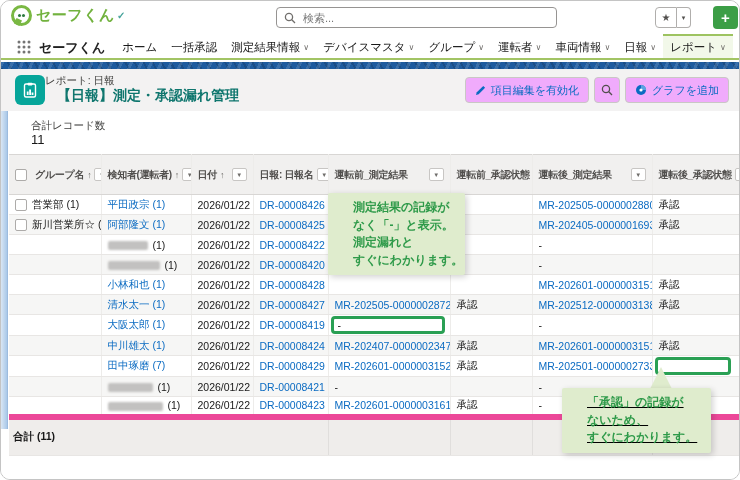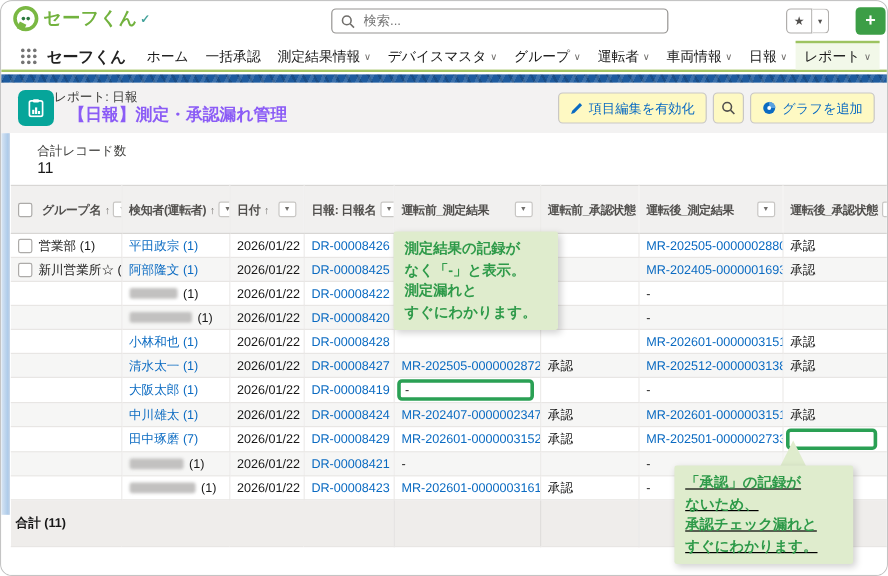--- a/index.html
+++ b/index.html
@@ -32,50 +32,50 @@
 
   
   .bluebar{position:absolute;left:0;top:61px;width:740px;height:7px;background:#1e5b9e;
     background-image:repeating-linear-gradient(115deg,rgba(255,255,255,.13) 0 3px,transparent 3px 9px),
                      repeating-linear-gradient(62deg,rgba(0,0,0,.15) 0 2px,transparent 2px 8px);}
 
   
   .rheader{position:absolute;left:0;top:68px;width:740px;height:42px;background:#f3f2f2;}
   .ricon{position:absolute;left:14px;top:6px;width:30px;height:30px;background:#06a59a;border-radius:6px;display:flex;align-items:center;justify-content:center;}
   .rbread{position:absolute;left:44px;top:5px;font-size:10.5px;color:#3e3e3c;}
-  .rtitle{position:absolute;left:56px;top:18px;font-size:14px;font-weight:bold;color:#8b5cf6;white-space:nowrap;text-align:center;}
+  .rtitle{position:absolute;left:56px;top:18px;font-size:14px;font-weight:bold;color:#0f766e;white-space:nowrap;text-align:center;}
   .rbuttons{position:absolute;right:12px;top:8px;display:flex;gap:5px;height:26px;}
-  .btn{display:flex;align-items:center;gap:5px;border:1px solid #c9c7c5;background:#fef9c3;border-radius:4px;padding:0 9px;font-size:11px;color:#0b6bc2;white-space:nowrap;cursor:pointer;}
+  .btn{display:flex;align-items:center;gap:5px;border:1px solid #c9c7c5;background:#f0abfc;border-radius:4px;padding:0 9px;font-size:11px;color:#0b6bc2;white-space:nowrap;cursor:pointer;}
   .btn.sq{width:26px;padding:0;justify-content:center;}
 
   
   .content{position:absolute;left:0;top:110px;width:740px;height:370px;background:#fff;}
   .bluestrip{position:absolute;left:0;top:0;width:7px;height:318px;background:linear-gradient(to right,#d9e6f4,#a9c8e8);border-right:1px solid #9cbbde;}
   .sum-label{position:absolute;left:30px;top:8px;font-size:10.5px;color:#3e3e3c;}
   .sum-value{position:absolute;left:30px;top:21px;font-size:13px;color:#181818;}
 
   table{position:absolute;left:8px;top:43px;width:732px;border-collapse:collapse;table-layout:fixed;}
   th,td{padding:0 6px;height:20px;overflow:hidden;white-space:nowrap;text-align:left;font-weight:normal;
         border-bottom:1px solid #e8e6e4;border-right:1px solid #edecea;font-size:10.5px;color:#181818;}
   thead th{height:40px;background:#f1f0ef;border-top:1px solid #d8d6d4;border-bottom:1px solid #d8d6d4;color:#514f4d;font-weight:bold;font-size:10px;letter-spacing:-.3px;}
   tbody tr:nth-child(even) td{background:#f6f6f5;}
-  tfoot td{background:#efedeb;border-top:1px solid #ec4899;font-weight:bold;height:39px;border-right:1px solid #e0dedc;}
+  tfoot td{background:#efedeb;border-top:6px solid #ec4899;font-weight:bold;height:39px;border-right:1px solid #e0dedc;}
   .hc{display:flex;align-items:center;gap:3px;}
   .sort{font-size:9px;color:#706e6b;}
   .dd{margin-left:auto;min-width:15px;height:13px;border:1px solid #c8c6c4;border-radius:2px;background:#fff;display:flex;align-items:center;justify-content:center;font-size:6px;color:#706e6b;cursor:pointer;flex:0 0 15px;}
   .cbx{display:inline-block;width:12px;height:12px;border:1px solid #adaba9;border-radius:2px;background:#fff;vertical-align:middle;margin-right:5px;cursor:pointer;flex:0 0 12px;}
   .lnk{color:#0b6bc2;cursor:pointer;}
   .blob{display:inline-block;height:9px;background:#c2c1c0;border-radius:2px;filter:blur(1.2px);vertical-align:middle;margin-right:5px;}
   .pbox{padding:1px 2px;}
   .gbox{display:flex;align-items:center;width:114px;height:18px;border:3px solid #2aa054;border-radius:4px;background:#fff;padding:0 4px;font-size:10.5px;}
   .gbox.small{width:76px;}
   .ft1{padding-left:4px;}
 
   
-  .callout{position:absolute;background:#dfeccd;border-radius:2px;box-shadow:2px 2px 6px rgba(0,0,0,.18);padding:6px 9px;z-index:20;}
+  .callout{position:absolute;background:#dfeccd;border-radius:2px;box-shadow:2px 2px 6px rgba(0,0,0,.18);padding:6px 25px;z-index:20;}
   .callout .cl{font-size:12px;font-weight:bold;color:#2e9a49;line-height:17.5px;white-space:nowrap;}
   #callout1{left:327px;top:192px;width:137px;}
   #callout2{left:561px;top:387px;width:149px;text-decoration:underline;}
   .pointer{position:absolute;left:649px;top:366px;width:0;height:0;border-left:11px solid transparent;border-right:11px solid transparent;border-bottom:22px solid #dfeccd;z-index:19;}
 </style>
 </head>
 <body>
 
 <div id="app">
 
@@ -394,17 +394,16 @@
   <div class="callout" id="callout1">
     <div class="cl">測定結果の記録が</div>
     <div class="cl">なく「-」と表示。</div>
     <div class="cl">測定漏れと</div>
     <div class="cl">すぐにわかります。</div>
   </div>
   <div class="pointer"></div>
   <div class="callout" id="callout2">
     <div class="cl">「承認」の記録が</div>
     <div class="cl">ないため、</div>
-    <div class="cl">承認チェック漏れと</div>
     <div class="cl">すぐにわかります。</div>
   </div>
 
 </div>
 
 </body></html>

